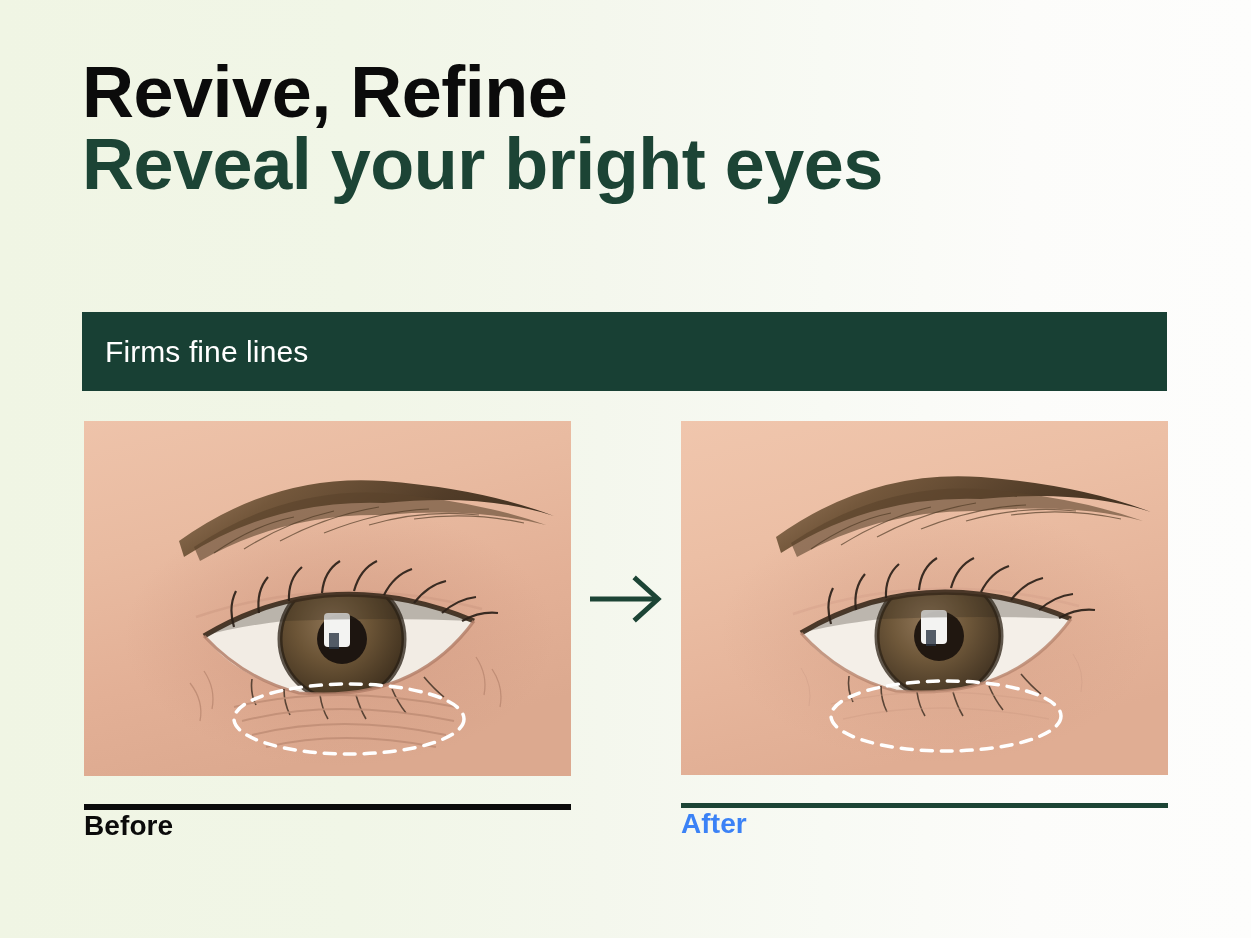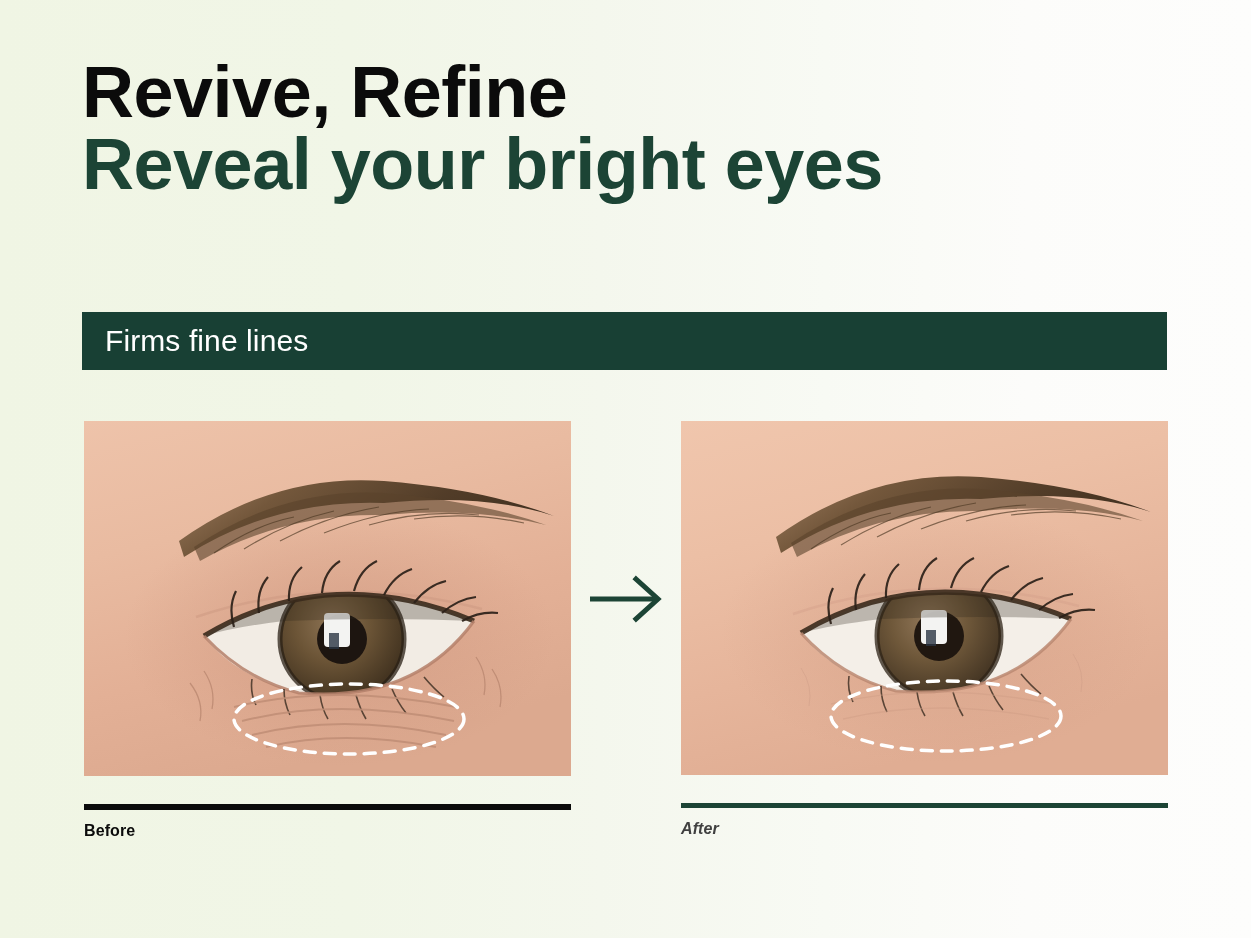--- a/index.html
+++ b/index.html
@@ -39,21 +39,21 @@
   }
   .headline-line-1 { color:#0b0b0b; }
   .headline-line-2 { color:#1c4435; }
 
   
   .banner {
     position:absolute;
     left:82px;
     top:312px;
     width:1085px;
-    height:58px;
+    height:79px;
     background:#184034;
     display:flex;
     align-items:center;
   }
   .banner-label {
     color:#ffffff;
     font-size:30px;
     font-weight:normal;
     padding-left:23px;
     letter-spacing:0.1px;
@@ -86,27 +86,26 @@
 
   .rule {
     height:6px;
     margin-top:28px;
     width:487px;
   }
   .rule-before { background:#0b0b0b; }
   .rule-after  { background:#1c4435; height:5px; }
 
   .caption {
-    font-size:16px;
+    font-size:28px;
     font-weight:bold;
-    margin-top:12px;
     letter-spacing:0.1px;
   }
   .caption-before { color:#0b0b0b; }
-  .caption-after  { color:#404040;font-style:italic; }
+  .caption-after  { color:#3b82f6; }
 
   
   .arrow {
     position:absolute;
     left:588px;
     top:575px;
     width:78px;
     height:48px;
   }
 </style>

